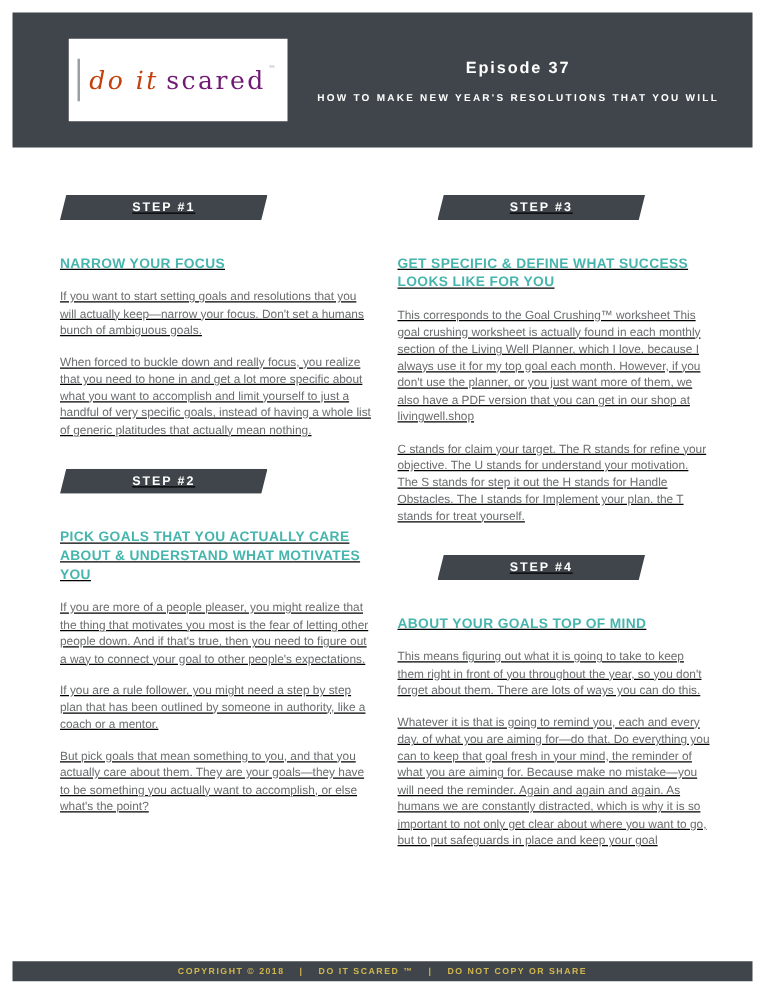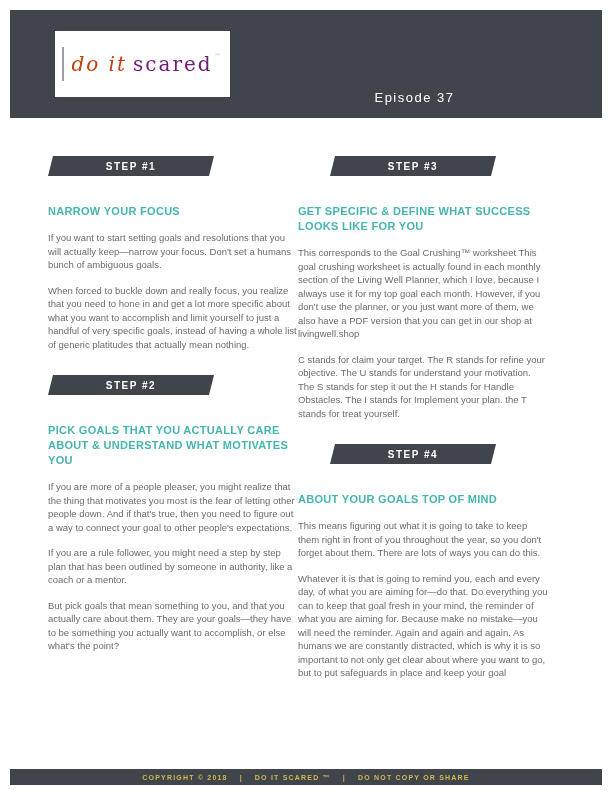--- a/index.html
+++ b/index.html
@@ -54,39 +54,40 @@
     margin-left: 2px;
   }
   .header-text {
     position: absolute;
     left: 235px; right: 18px; top: 36px;
     text-align: center;
     color: #ffffff;
   }
   .episode {
     font-size: 13px;
-    font-weight: normal;
+    font-weight: bold;
     letter-spacing: 1.5px;
     margin-bottom: 11px;
-    margin-top: 44px;
   }
   .subtitle div {
     font-size: 8px;
     font-weight: bold;
     letter-spacing: 1.8px;
     line-height: 13px;
   }
 
   
   .columns {
     position: absolute;
     top: 156px;
     left: 48px;
     width: 520px;
     display: flex;
+    gap: 20px;
+    text-decoration: underline;
   }
   .col { width: 250px; }
 
   .step-badge {
     width: 166px;
     height: 20px;
     background: #3F454A;
     color: #ffffff;
     font-size: 10px;
     font-weight: bold;

